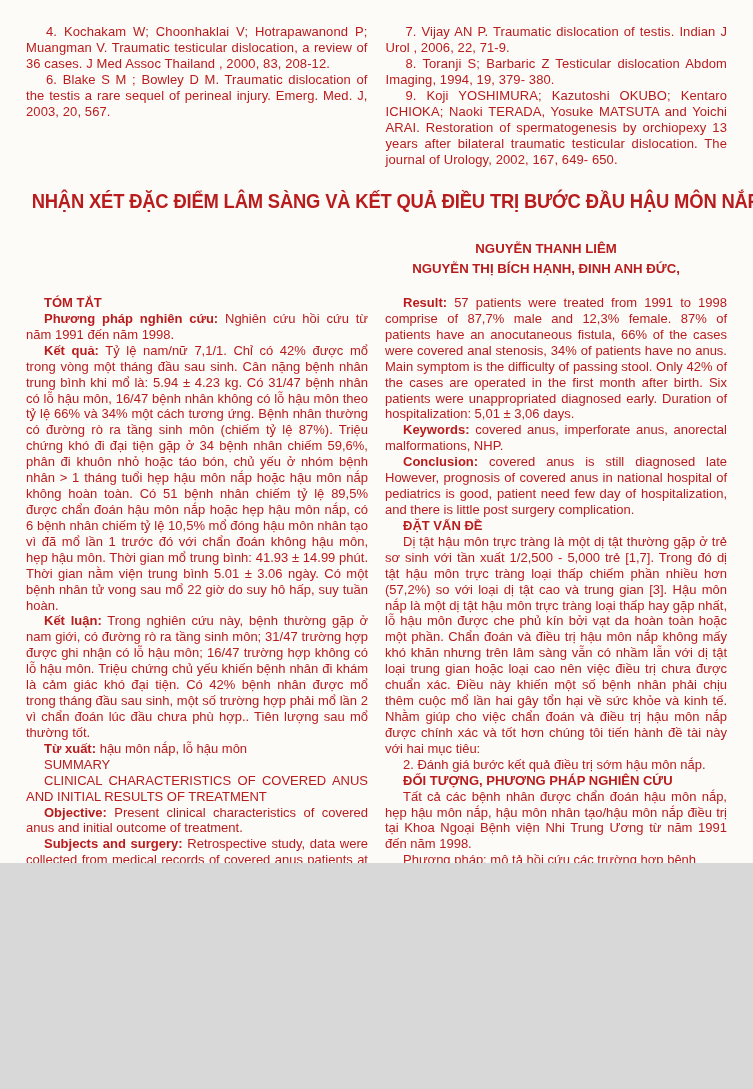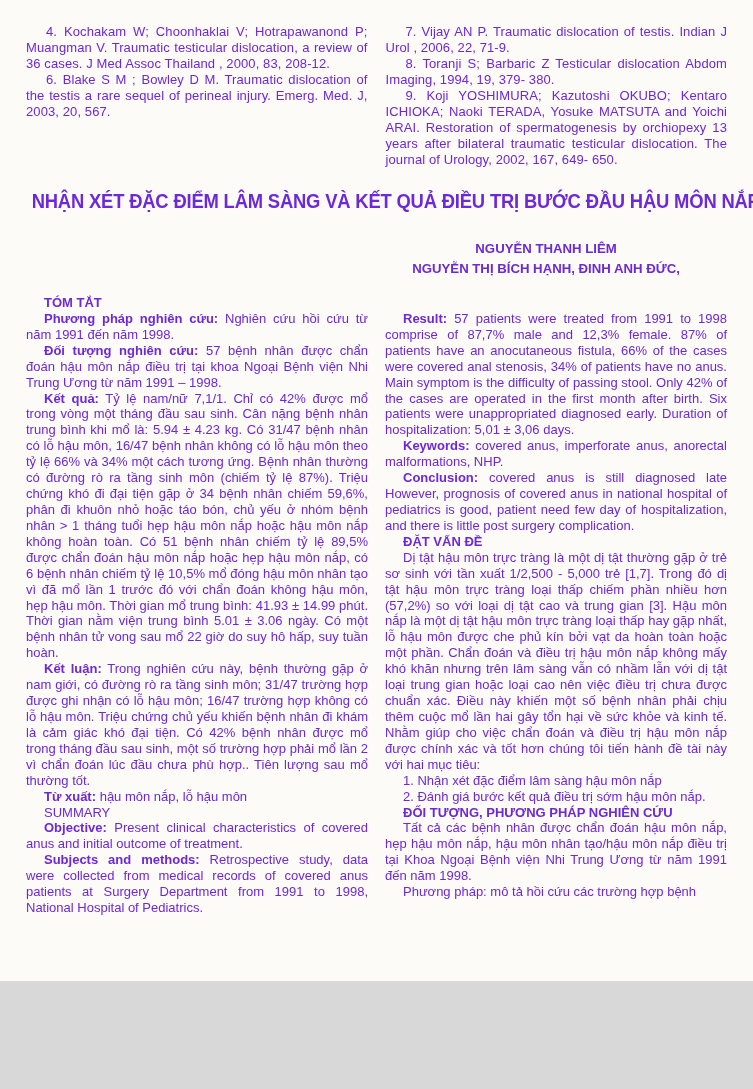--- a/index.html
+++ b/index.html
@@ -1,20 +1,20 @@
 <!DOCTYPE html>
 <html lang="vi"><head>
 <meta charset="utf-8">
 <style>
   html,body{margin:0;padding:0;background:#d8d8d8;}
   .page{
     position:relative;
-    width:753px;height:981px;
+    width:753px;height:863px;
     background:#fcfbf8;
-    color:#6d28d9;
+    color:#b91c1c;
     font-family:"Liberation Sans", sans-serif;
     overflow:hidden;
     box-sizing:border-box;
   }
   
   .refs{
     display:flex;
     gap:18px;
     padding:24px 26px 0 26px;
   }
@@ -47,21 +47,20 @@
     text-align:center;
     font-weight:bold;
     font-size:13.2px;
     line-height:1.5;
   }
   
   .cols{
     display:flex;
     gap:17px;
     padding:16px 26px 0 26px;
-    align-items:center;
   }
   .bcol{
     flex:1;min-width:0;
     font-size:13px;
     line-height:1.225;
     text-align:justify;
   }
   .para{margin:0;text-indent:18px;}
   .it{}
   .lead{font-weight:bold;}
@@ -117,45 +116,44 @@
     <div>NGUYỄN THỊ BÍCH HẠNH, ĐINH ANH ĐỨC,</div>
   </div>
 
   <div class="cols">
 
     <div class="bcol">
       <p class="para hd">TÓM TẮT</p>
 
       <p class="para it"><span class="lead">Phương pháp nghiên cứu:</span> <span>Nghiên cứu hồi cứu từ năm 1991 đến năm 1998.</span></p>
 
-      <p class="para it"><span class="lead">Đối tượng nghiên cứu:</span> <span>57 bệnh nhân được chẩn đoán hậu môn nắp điều trị tại khoa Ngoại Bệnh viện Nhi Trung Ương từ năm 1991 – 1998.</span></p>
 
       <p class="para it"><span class="lead">Kết quả:</span> <span>Tỷ lệ nam/nữ 7,1/1. Chỉ có 42% được mổ trong vòng một tháng đầu sau sinh. Cân nặng bệnh nhân trung bình khi mổ là: 5.94 ± 4.23 kg. Có 31/47 bệnh nhân có lỗ hậu môn, 16/47 bệnh nhân không có lỗ hậu môn theo tỷ lệ 66% và 34% một cách tương ứng. Bệnh nhân thường có đường rò ra tầng sinh môn (chiếm tỷ lệ 87%). Triệu chứng khó đi đại tiện gặp ở 34 bệnh nhân chiếm 59,6%, phân đi khuôn nhỏ hoặc táo bón, chủ yếu ở nhóm bệnh nhân &gt; 1 tháng tuổi hẹp hậu môn nắp hoặc hậu môn nắp không hoàn toàn. Có 51 bệnh nhân chiếm tỷ lệ 89,5% được chẩn đoán hậu môn nắp hoặc hẹp hậu môn nắp, có 6 bệnh nhân chiếm tỷ lệ 10,5% mổ đóng hậu môn nhân tạo vì đã mổ lần 1 trước đó với chẩn đoán không hậu môn, hẹp hậu môn. Thời gian mổ trung bình: 41.93 ± 14.99 phút. Thời gian nằm viện trung bình 5.01 ± 3.06 ngày. Có một bệnh nhân tử vong sau mổ 22 giờ do suy hô hấp, suy tuần hoàn.</span></p>
 
       <p class="para it"><span class="lead">Kết luận:</span> <span>Trong nghiên cứu này, bệnh thường gặp ở nam giới, có đường rò ra tầng sinh môn; 31/47 trường hợp được ghi nhận có lỗ hậu môn; 16/47 trường hợp không có lỗ hậu môn. Triệu chứng chủ yếu khiến bệnh nhân đi khám là cảm giác khó đại tiện. Có 42% bệnh nhân được mổ trong tháng đầu sau sinh, một số trường hợp phải mổ lần 2 vì chẩn đoán lúc đầu chưa phù hợp.. Tiên lượng sau mổ thường tốt.</span></p>
 
       <p class="para it"><span class="lead">Từ xuất:</span> <span>hậu môn nắp, lỗ hậu môn</span></p>
 
       <p class="para">SUMMARY</p>
+      <p class="para caps">CLINICAL CHARACTERISTICS OF COVERED ANUS AND INITIAL RESULTS OF TREATMENT</p>
 
       <p class="para it"><span class="lead">Objective:</span> <span>Present clinical characteristics of covered anus and initial outcome of treatment.</span></p>
 
-      <p class="para it"><span class="lead">Subjects and methods:</span> <span>Retrospective study, data were collected from medical records of covered anus patients at Surgery Department from 1991 to 1998, National Hospital of Pediatrics.</span></p>
+      <p class="para it"><span class="lead">Subjects and surgery:</span> <span>Retrospective study, data were collected from medical records of covered anus patients at Surgery Department from 1991 to 1998, National Hospital of Pediatrics.</span></p>
     </div>
 
     <div class="bcol">
       <p class="para it"><span class="lead">Result:</span> <span>57 patients were treated from 1991 to 1998 comprise of 87,7% male and 12,3% female. 87% of patients have an anocutaneous fistula, 66% of the cases were covered anal stenosis, 34% of patients have no anus. Main symptom is the difficulty of passing stool. Only 42% of the cases are operated in the first month after birth. Six patients were unappropriated diagnosed early. Duration of hospitalization: 5,01 ± 3,06 days.</span></p>
 
       <p class="para it"><span class="lead">Keywords:</span> <span>covered anus, imperforate anus, anorectal malformations, NHP.</span></p>
 
       <p class="para it"><span class="lead">Conclusion:</span> <span>covered anus is still diagnosed late However, prognosis of covered anus in national hospital of pediatrics is good, patient need few day of hospitalization, and there is little post surgery complication.</span></p>
 
       <p class="para hd">ĐẶT VẤN ĐỀ</p>
       <p class="para">Dị tật hậu môn trực tràng là một dị tật thường gặp ở trẻ sơ sinh với tần xuất 1/2,500 - 5,000 trẻ [1,7]. Trong đó dị tật hậu môn trực tràng loại thấp chiếm phần nhiều hơn (57,2%) so với loại dị tật cao và trung gian [3]. Hậu môn nắp là một dị tật hậu môn trực tràng loại thấp hay gặp nhất, lỗ hậu môn được che phủ kín bởi vạt da hoàn toàn hoặc một phần. Chẩn đoán và điều trị hậu môn nắp không mấy khó khăn nhưng trên lâm sàng vẫn có nhầm lẫn với dị tật loại trung gian hoặc loại cao nên việc điều trị chưa được chuẩn xác. Điều này khiến một số bệnh nhân phải chịu thêm cuộc mổ lần hai gây tổn hại về sức khỏe và kinh tế. Nhằm giúp cho việc chẩn đoán và điều trị hậu môn nắp được chính xác và tốt hơn chúng tôi tiến hành đề tài này với hai mục tiêu:</p>
-      <p class="para">1. Nhận xét đặc điểm lâm sàng hậu môn nắp</p>
       <p class="para">2. Đánh giá bước kết quả điều trị sớm hậu môn nắp.</p>
 
       <p class="para hd">ĐỐI TƯỢNG, PHƯƠNG PHÁP NGHIÊN CỨU</p>
       <p class="para">Tất cả các bệnh nhân được chẩn đoán hậu môn nắp, hẹp hậu môn nắp, hậu môn nhân tạo/hậu môn nắp điều trị tại Khoa Ngoại Bệnh viện Nhi Trung Ương từ năm 1991 đến năm 1998.</p>
       <p class="para">Phương pháp: mô tả hồi cứu các trường hợp bệnh</p>
     </div>
   </div>
 
   <div class="footer-rule"></div>
   <div class="footer">

